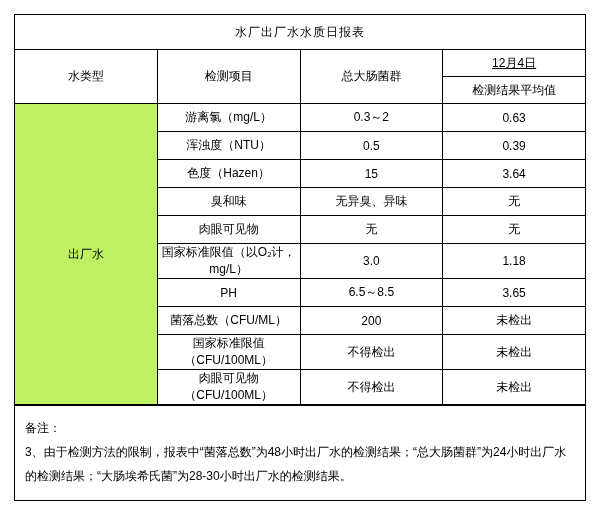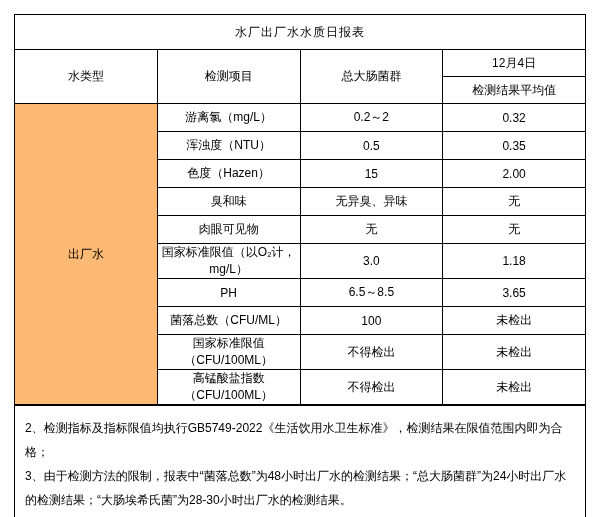--- a/index.html
+++ b/index.html
@@ -41,36 +41,37 @@
     letter-spacing: 1px;
   }
   .hdr-tall {
     height: 52px;
     font-size: 13px;
   }
   .date-cell {
     height: 26px;
     font-size: 14px;
     font-weight: bold;
+    text-decoration: underline;
   }
   .subhdr {
     height: 26px;
     font-size: 12px;
   }
   .row-cell {
     height: 27px;
     font-size: 12px;
   }
   .item-cell {
     text-align: left;
     padding-left: 8px;
     font-size: 12px;
   }
   .watertype-cell {
-    background: #fdba74;
+    background: #bef264;
     font-size: 13px;
     width: 92px;
   }
   .col-item { width: 218px; }
   .col-std  { width: 130px; }
   .col-res  { width: 132px; }
   .notes-box {
     border: 1px solid #000000;
     border-top: 1px solid #000000;
     box-sizing: border-box;
@@ -99,32 +100,32 @@
         <td class="hdr-tall col-std" rowspan="2">总大肠菌群</td>
         <td class="date-cell col-res">12月4日</td>
       </tr>
       <tr>
         <td class="subhdr">检测结果平均值</td>
       </tr>
 
       <tr>
         <td class="watertype-cell" rowspan="10">出厂水</td>
         <td class="row-cell item-cell">游离氯（mg/L）</td>
-        <td class="row-cell">0.2～2</td>
-        <td class="row-cell">0.32</td>
+        <td class="row-cell">0.3～2</td>
+        <td class="row-cell">0.63</td>
       </tr>
       <tr>
         <td class="row-cell item-cell">浑浊度（NTU）</td>
         <td class="row-cell">0.5</td>
-        <td class="row-cell">0.35</td>
+        <td class="row-cell">0.39</td>
       </tr>
       <tr>
         <td class="row-cell item-cell">色度（Hazen）</td>
         <td class="row-cell">15</td>
-        <td class="row-cell">2.00</td>
+        <td class="row-cell">3.64</td>
       </tr>
       <tr>
         <td class="row-cell item-cell">臭和味</td>
         <td class="row-cell">无异臭、异味</td>
         <td class="row-cell">无</td>
       </tr>
       <tr>
         <td class="row-cell item-cell">肉眼可见物</td>
         <td class="row-cell">无</td>
         <td class="row-cell">无</td>
@@ -134,34 +135,34 @@
         <td class="row-cell">3.0</td>
         <td class="row-cell">1.18</td>
       </tr>
       <tr>
         <td class="row-cell item-cell">PH</td>
         <td class="row-cell">6.5～8.5</td>
         <td class="row-cell">3.65</td>
       </tr>
       <tr>
         <td class="row-cell item-cell">菌落总数（CFU/ML）</td>
-        <td class="row-cell">100</td>
+        <td class="row-cell">200</td>
         <td class="row-cell">未检出</td>
       </tr>
       <tr>
         <td class="row-cell item-cell">国家标准限值（CFU/100ML）</td>
         <td class="row-cell">不得检出</td>
         <td class="row-cell">未检出</td>
       </tr>
       <tr>
-        <td class="row-cell item-cell">高锰酸盐指数（CFU/100ML）</td>
+        <td class="row-cell item-cell">肉眼可见物（CFU/100ML）</td>
         <td class="row-cell">不得检出</td>
         <td class="row-cell">未检出</td>
       </tr>
     </tbody>
   </table>
 
   <div class="notes-box">
-    <div class="note-line">2、检测指标及指标限值均执行GB5749-2022《生活饮用水卫生标准》，检测结果在限值范围内即为合格；</div>
+    <div class="note-line">备注：</div>
     <div class="note-line">3、由于检测方法的限制，报表中“菌落总数”为48小时出厂水的检测结果；“总大肠菌群”为24小时出厂水的检测结果；“大肠埃希氏菌”为28-30小时出厂水的检测结果。</div>
   </div>
 
 </div>
 
 </body></html>

